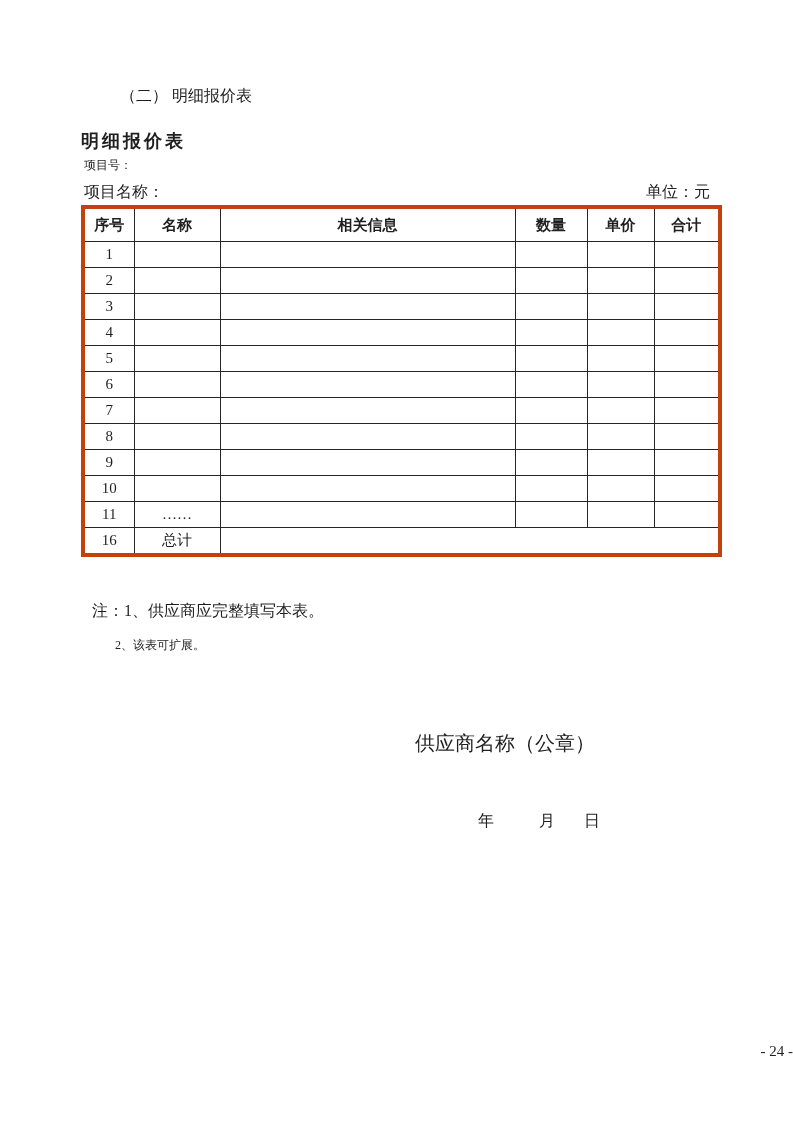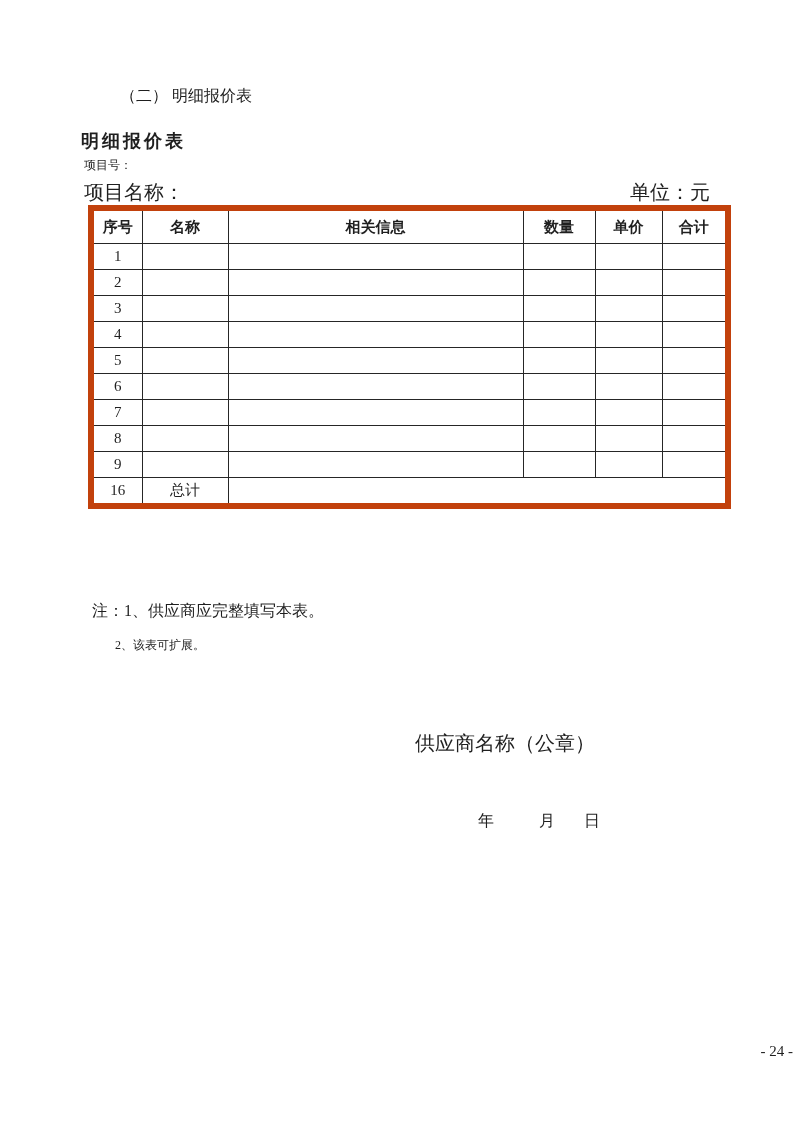--- a/index.html
+++ b/index.html
@@ -31,30 +31,30 @@
     font-size: 18px; line-height: 22px;
     letter-spacing: 3px;
   }
   .project-no {
     left: 84px; top: 155px;
     font-size: 12px; line-height: 20px;
   }
   .meta-row {
     left: 84px; top: 182px; width: 626px;
     display: flex; justify-content: space-between;
-    font-size: 20px; line-height: 20px; gap: 15px;
+    font-size: 16px; line-height: 20px; gap: 15px;
   }
 
   table.quote {
     position: absolute;
-    left: 88px; top: 205px;
+    left: 81px; top: 205px;
     width: 637px;
     border-collapse: collapse;
     table-layout: fixed;
-    border: 6px solid #c2410c;
+    border: 4px solid #c2410c;
   }
   table.quote th, table.quote td {
     border: 1px solid #262626;
     padding: 0 2px;
     text-align: center;
     vertical-align: middle;
     overflow: hidden;
   }
   table.quote th {
     height: 32px;
@@ -183,20 +183,36 @@
       </tr>
       <tr>
         <td>9</td>
         <td></td>
         <td></td>
         <td></td>
         <td></td>
         <td></td>
       </tr>
       <tr>
+        <td>10</td>
+        <td></td>
+        <td></td>
+        <td></td>
+        <td></td>
+        <td></td>
+      </tr>
+      <tr>
+        <td>11</td>
+        <td>……</td>
+        <td></td>
+        <td></td>
+        <td></td>
+        <td></td>
+      </tr>
+      <tr>
         <td>16</td>
         <td>总计</td>
         <td colspan="4"></td>
       </tr>
     </tbody>
   </table>
 
   <div class="abs note1">注：1、供应商应完整填写本表。</div>
   <div class="abs note2">2、该表可扩展。</div>
 

